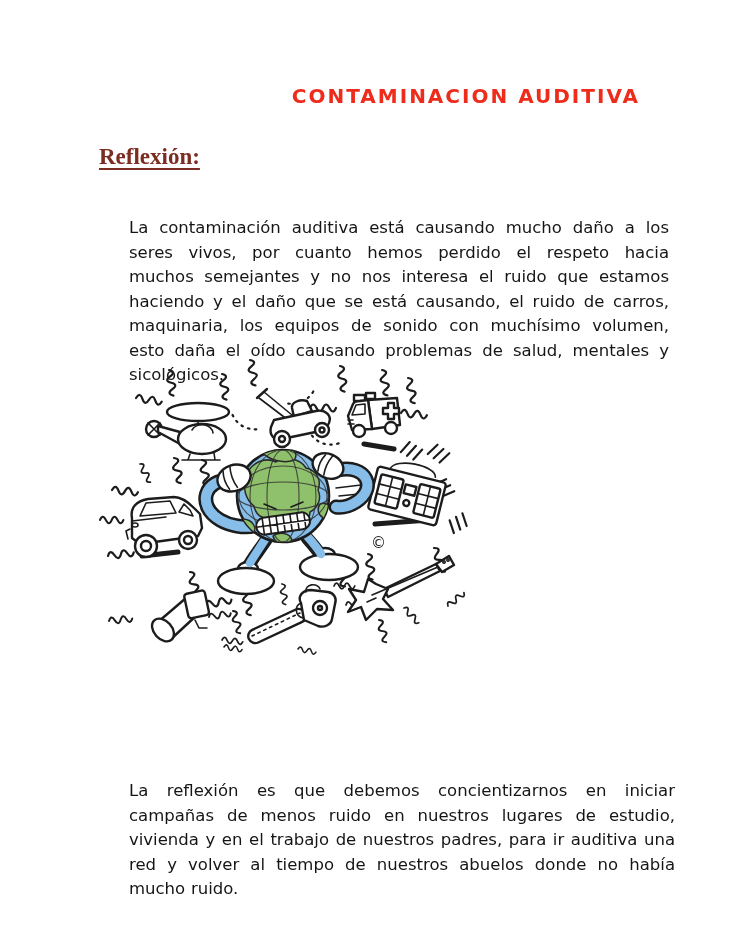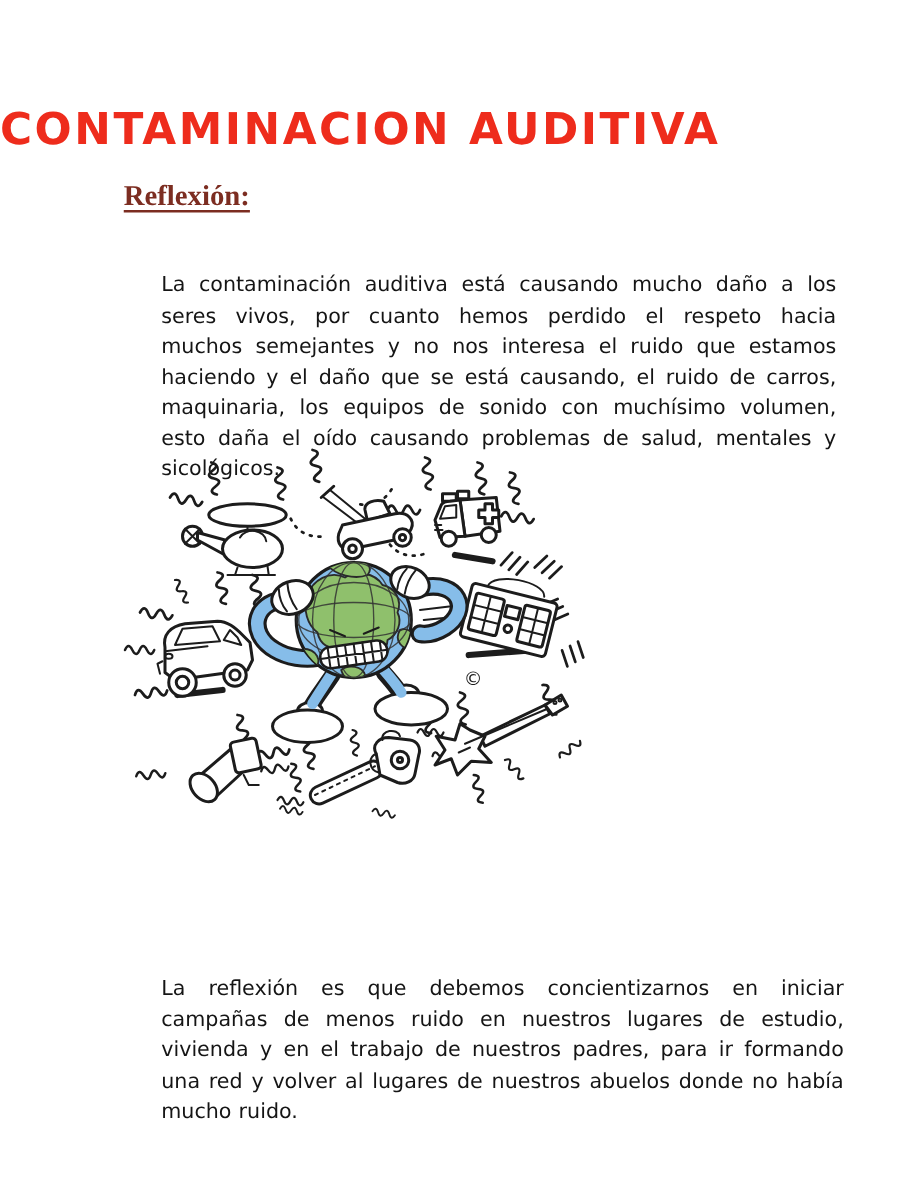--- a/index.html
+++ b/index.html
@@ -13,22 +13,22 @@
   *{box-sizing:border-box;}
   html,body{margin:0;padding:0;}
   body{
     width:736px;height:952px;position:relative;overflow:hidden;
     background:var(--paper);
     font-family:"DejaVu Sans","Liberation Sans",sans-serif;
     color:var(--ink);
   }
   .page-title{
     position:absolute;top:84px;left:0;width:640px;margin:0;
-    text-align:left;color:var(--title-red);
-    font-size:35px;font-weight:bold;letter-spacing:2px;
+    text-align:right;color:var(--title-red);
+    font-size:20px;font-weight:bold;letter-spacing:2px;
   }
   .section-heading{
     position:absolute;top:144px;left:99px;margin:0;
     color:var(--heading-maroon);
     font-size:23px;font-weight:bold;
     text-decoration:underline;
     text-decoration-thickness:2px;
     text-underline-offset:4px;
     font-family:Liberation Serif, serif;
   }
@@ -249,13 +249,13 @@
     <g transform="rotate(25 232 108)">
       <ellipse class="ln" cx="232" cy="108" rx="16" ry="12"></ellipse>
       <path class="ln-thin" d="M225 99 C223 105 223 111 225 117 M232 97 C230 104 230 111 232 118"></path>
     </g>
   </g>
 
   <text class="copyright" x="275" y="190">©</text>
 </svg>
 </figure>
 
-<p class="para para-2">La reflexión es que debemos concientizarnos en iniciar campañas de menos ruido en nuestros lugares de estudio, vivienda y en el trabajo de nuestros padres, para ir formando una red y volver al lugares de nuestros abuelos donde no había mucho ruido.</p>
+<p class="para para-2">La reflexión es que debemos concientizarnos en iniciar campañas de menos ruido en nuestros lugares de estudio, vivienda y en el trabajo de nuestros padres, para ir auditiva una red y volver al tiempo de nuestros abuelos donde no había mucho ruido.</p>
 
 </body></html>

